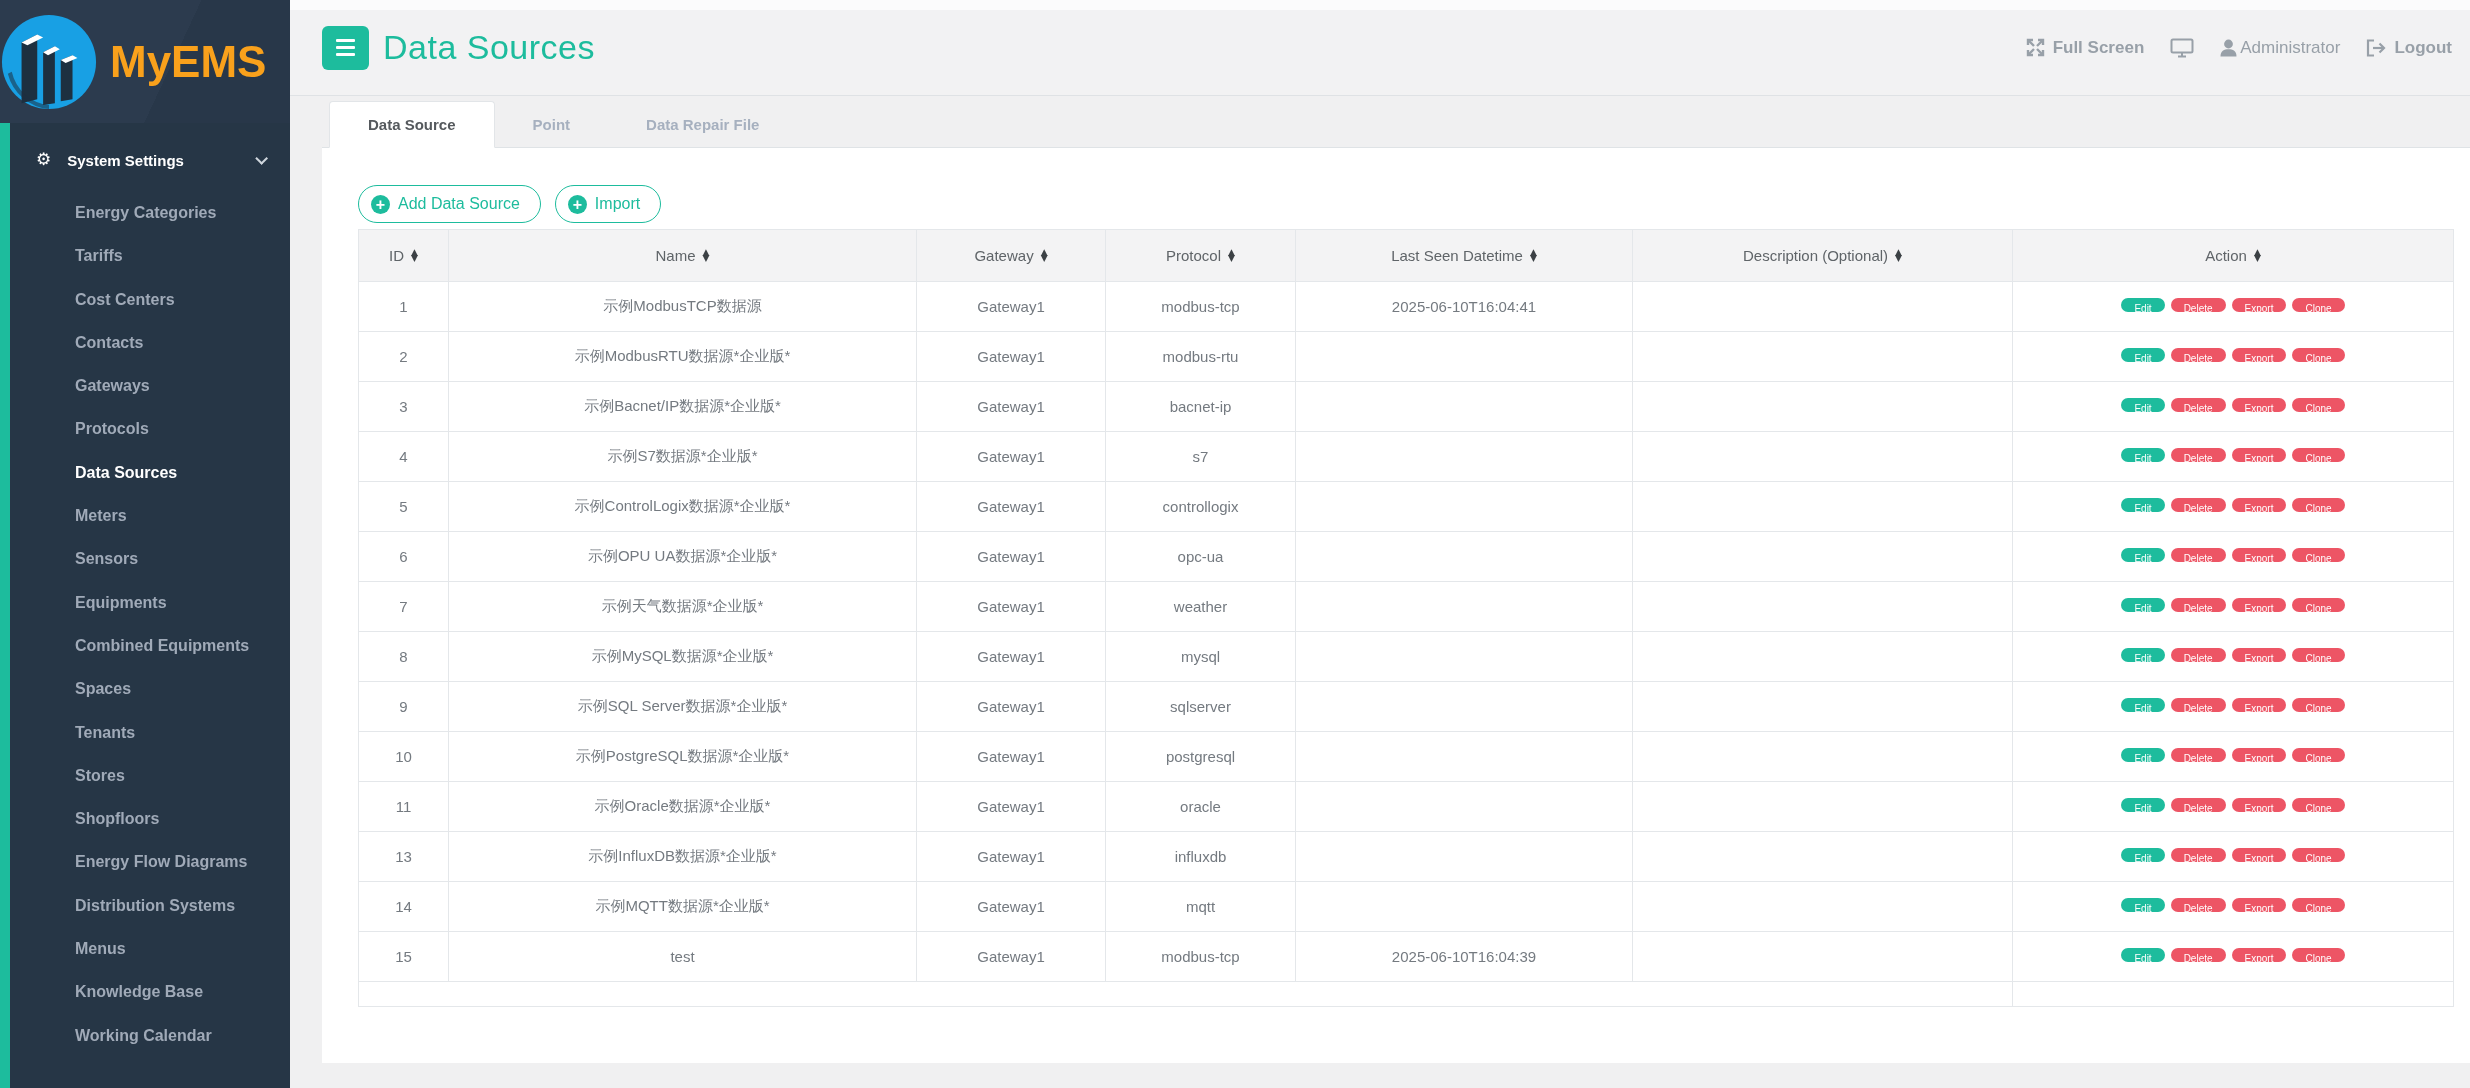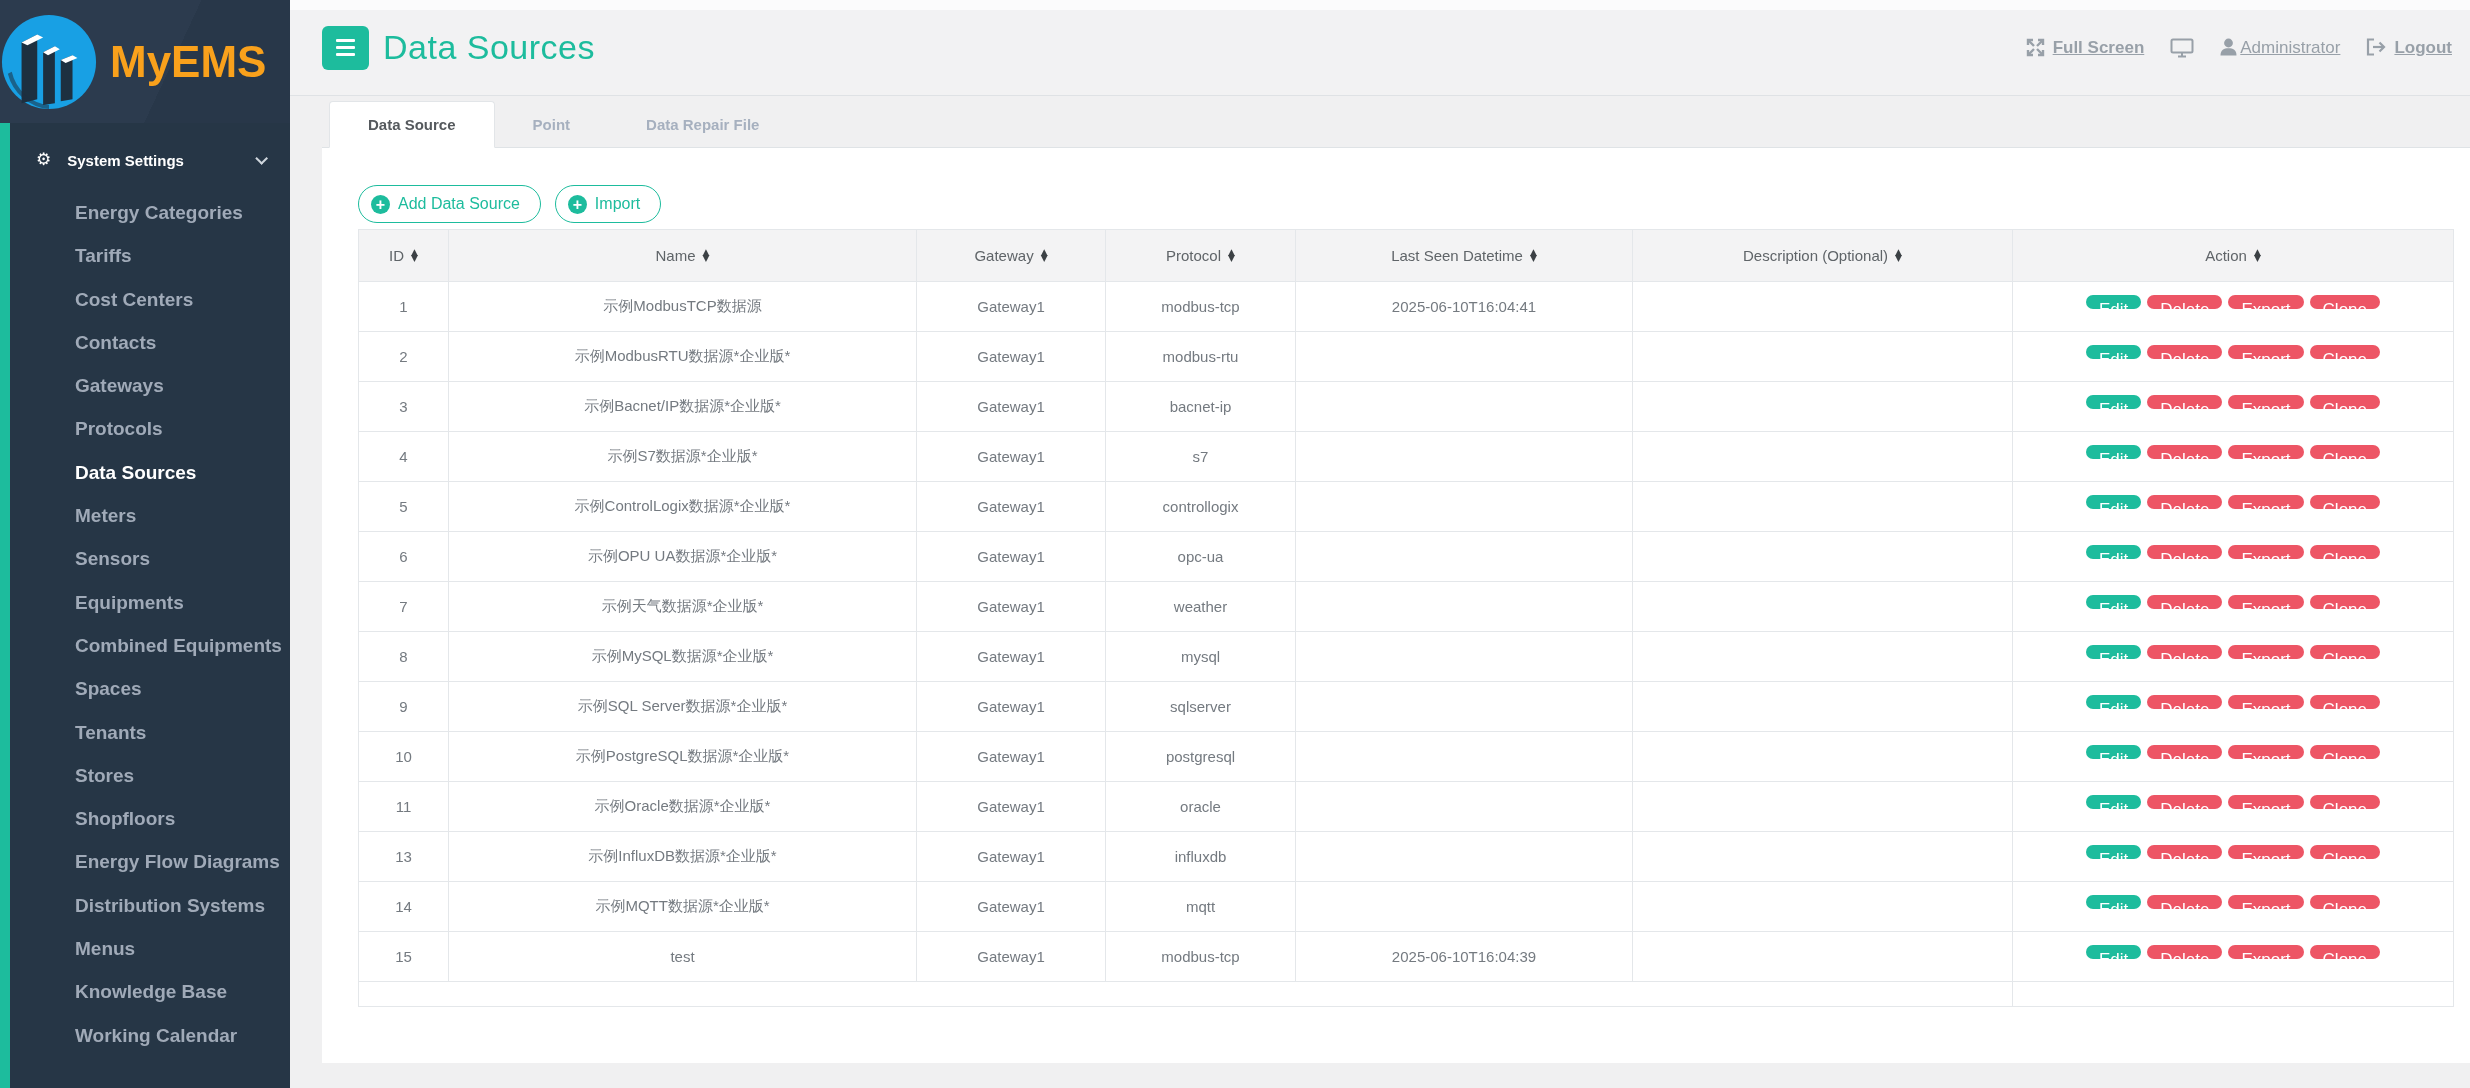--- a/index.html
+++ b/index.html
@@ -50,21 +50,21 @@
   .menu-header .chev {
     margin-left: auto;
     width: 9px; height: 9px;
     border-right: 2px solid #cfd6dd; border-bottom: 2px solid #cfd6dd;
     transform: rotate(45deg) translateY(-3px);
   }
   ul.side-items { list-style: none; margin-top: 11px; }
   ul.side-items li {
     height: 43.3px; line-height: 43.3px;
     padding-left: 75px;
-    color: var(--muted-side); font-size: 19px; font-weight: bold;
+    color: var(--muted-side); font-size: 16px; font-weight: bold;
     cursor: pointer; white-space: nowrap;
   }
   ul.side-items li.active { color: #ffffff; }
 
   
   .main { flex: 1 1 auto; display: flex; flex-direction: column; height: 1088px; min-width: 0; }
   .topstrip { height: 10px; background: #fbfbfc; }
   .page-header {
     height: 86px; background: #f2f2f3;
     border-bottom: 1px solid #dfe2e5;
@@ -76,21 +76,21 @@
     width: 47px; height: 44px; border: none; border-radius: 6px;
     background: var(--accent); cursor: pointer;
     display: flex; flex-direction: column; align-items: center; justify-content: center; gap: 4px;
   }
   .collapse-btn i { display: block; width: 19px; height: 3px; background: #ffffff; border-radius: 1px; }
   h1.page-title {
     margin-left: 14px; color: var(--accent);
     font-size: 34px; font-weight: 400; letter-spacing: 0.5px;
   }
   .top-actions { display: flex; align-items: center; color: #98a0a8; font-size: 17px; }
-  .top-actions .action { display: flex; cursor: pointer; margin-right: 26px; text-decoration: underline; }
+  .top-actions .action { display: flex; align-items: center; cursor: pointer; margin-right: 26px; }
   .top-actions .bold { font-weight: bold; }
   .top-actions svg { display: block; }
   .ta-label { margin-left: 8px; }
 
   
   .card { margin: 4px 0 0 32px; width: 2156px; }
   .tabs-row {
     height: 48px; display: flex; align-items: stretch;
     border-bottom: 1px solid #dfe3e6; padding-left: 7px;
   }
@@ -125,21 +125,21 @@
   table.ds th {
     background: #f3f3f4; height: 52px;
     font-size: 15px; color: #5f6468; font-weight: normal; cursor: pointer;
   }
   table.ds td { height: 50px; font-size: 15px; color: #747a80; background: #ffffff; }
   table.ds tr.footer-row td { height: 25px; }
   .th-inner { display: inline-flex; align-items: center; gap: 7px; }
   .sort-icon { display: inline-flex; flex-direction: column; line-height: 0.62; font-size: 9px; color: #3c4145; font-family: "DejaVu Sans", sans-serif; }
   .act-btn {
     border: none; border-radius: 14px; height: 14px; padding: 5px 13px; margin: 0 3px;
-    color: #ffffff; font-size: 17px; font-family: "Liberation Sans", sans-serif; cursor: pointer;
+    color: #ffffff; font-size: 10px; font-family: "Liberation Sans", sans-serif; cursor: pointer;
   }
   .act-btn.green { background: var(--accent); }
   .act-btn.red { background: var(--danger); }
 </style>
 </head>
 <body>
 
 <aside class="sidebar">
   <div class="logo-block">
     <svg viewBox="0 0 100 100">

